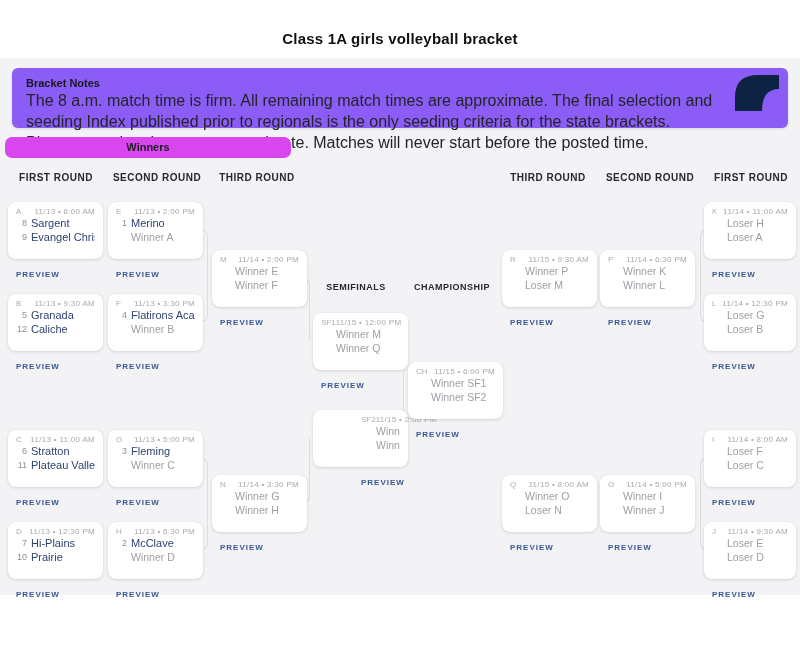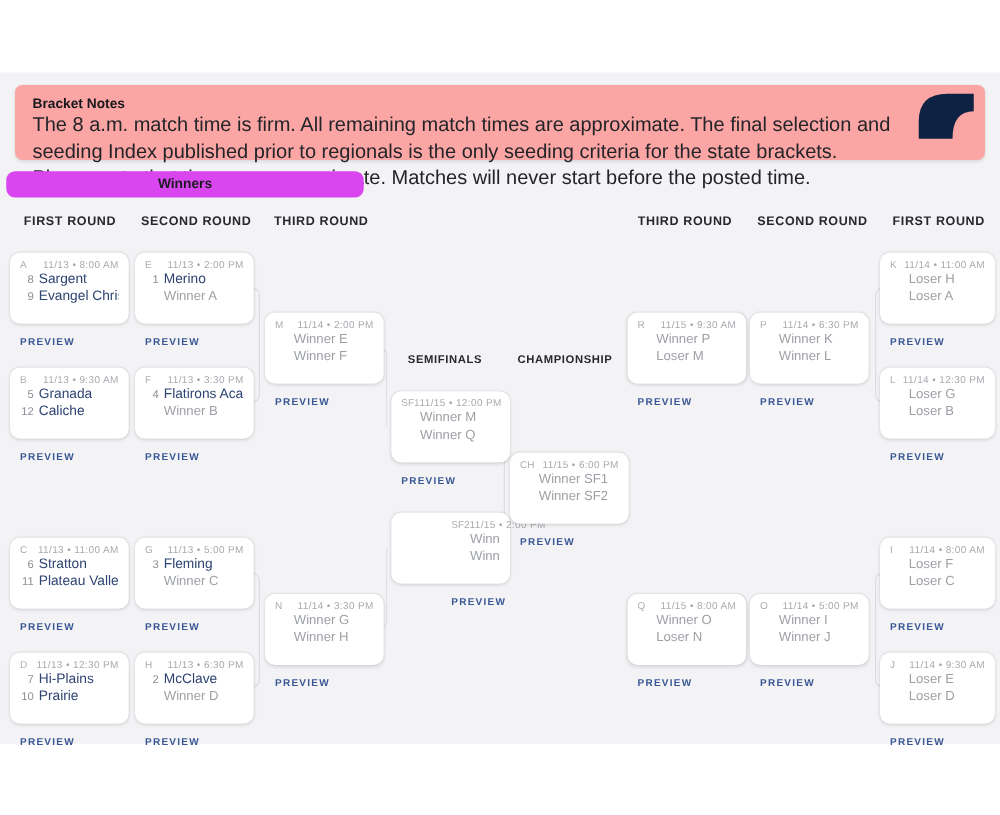--- a/index.html
+++ b/index.html
@@ -4,21 +4,21 @@
 <style>
   * { margin:0; padding:0; box-sizing:border-box; }
   html,body { background:#fff; }
   body { font-family:"Liberation Sans","DejaVu Sans",sans-serif; }
   .screen { position:relative; width:800px; height:652px; background:#fff; overflow:hidden; }
   .bg-band { position:absolute; left:0; top:58px; width:800px; height:537px; background:#f3f3f5; }
 
   .page-title { position:absolute; left:0; top:30px; width:800px; text-align:center;
     font-size:15px; font-weight:700; color:#101114; letter-spacing:.2px; }
 
-  .notes-card { position:absolute; left:12px; top:68px; width:776px; height:60px; background:#fca5a5;
+  .notes-card { position:absolute; left:12px; top:68px; width:776px; height:60px; background:#8b5cf6;
     border-radius:6px; box-shadow:0 1px 3px rgba(20,20,30,.10), 0 0 1px rgba(0,0,0,.06);
     padding:9px 70px 8px 14px; }
   .notes-heading { font-size:11px; font-weight:700; color:#17181b; margin-bottom:2px; }
   .notes-body { font-size:16px; line-height:1.3; color:#232428; }
   .notes-logo { position:absolute; right:8px; top:6px; width:46px; height:38px; }
 
   .pill { position:absolute; top:137px; height:21px; background:#d946ef; border-radius:7px;
     font-size:11px; font-weight:700; color:#1b1c1f; text-align:center; line-height:21px; }
   .pill-winners { left:5px; width:286px; }
   .pill-final4 { left:332px; width:143px; }
@@ -46,20 +46,21 @@
   .m-team.tbd .m-name { font-size:10.5px; font-weight:400; color:#9da0a5; }
   .m-foot { height:10px; margin-top:19px; }
   .m-preview { font-size:8px; font-weight:700; letter-spacing:1px; color:#3a5795; cursor:pointer; text-decoration:none; }
 </style>
 </head>
 <body>
 
 <div class="screen">
   <div class="bg-band"></div>
 
+  <div class="page-title">Class 1A girls volleyball bracket</div>
 
   <div class="notes-card">
     <div class="notes-heading">Bracket Notes</div>
     <div class="notes-body">The 8 a.m. match time is firm. All remaining match times are approximate. The final selection and seeding Index published prior to regionals is the only seeding criteria for the state brackets. Please note that times are approximate. Matches will never start before the posted time.</div>
     <svg class="notes-logo" viewBox="0 0 46 38" aria-hidden="true">
       <path d="M1 37 L1 23 Q1 1 24 1 L45 1 L45 15 Q28 15 28 37 Z" fill="#0e2243"></path>
     </svg>
   </div>
 
   <div class="pill pill-winners">Winners</div>

